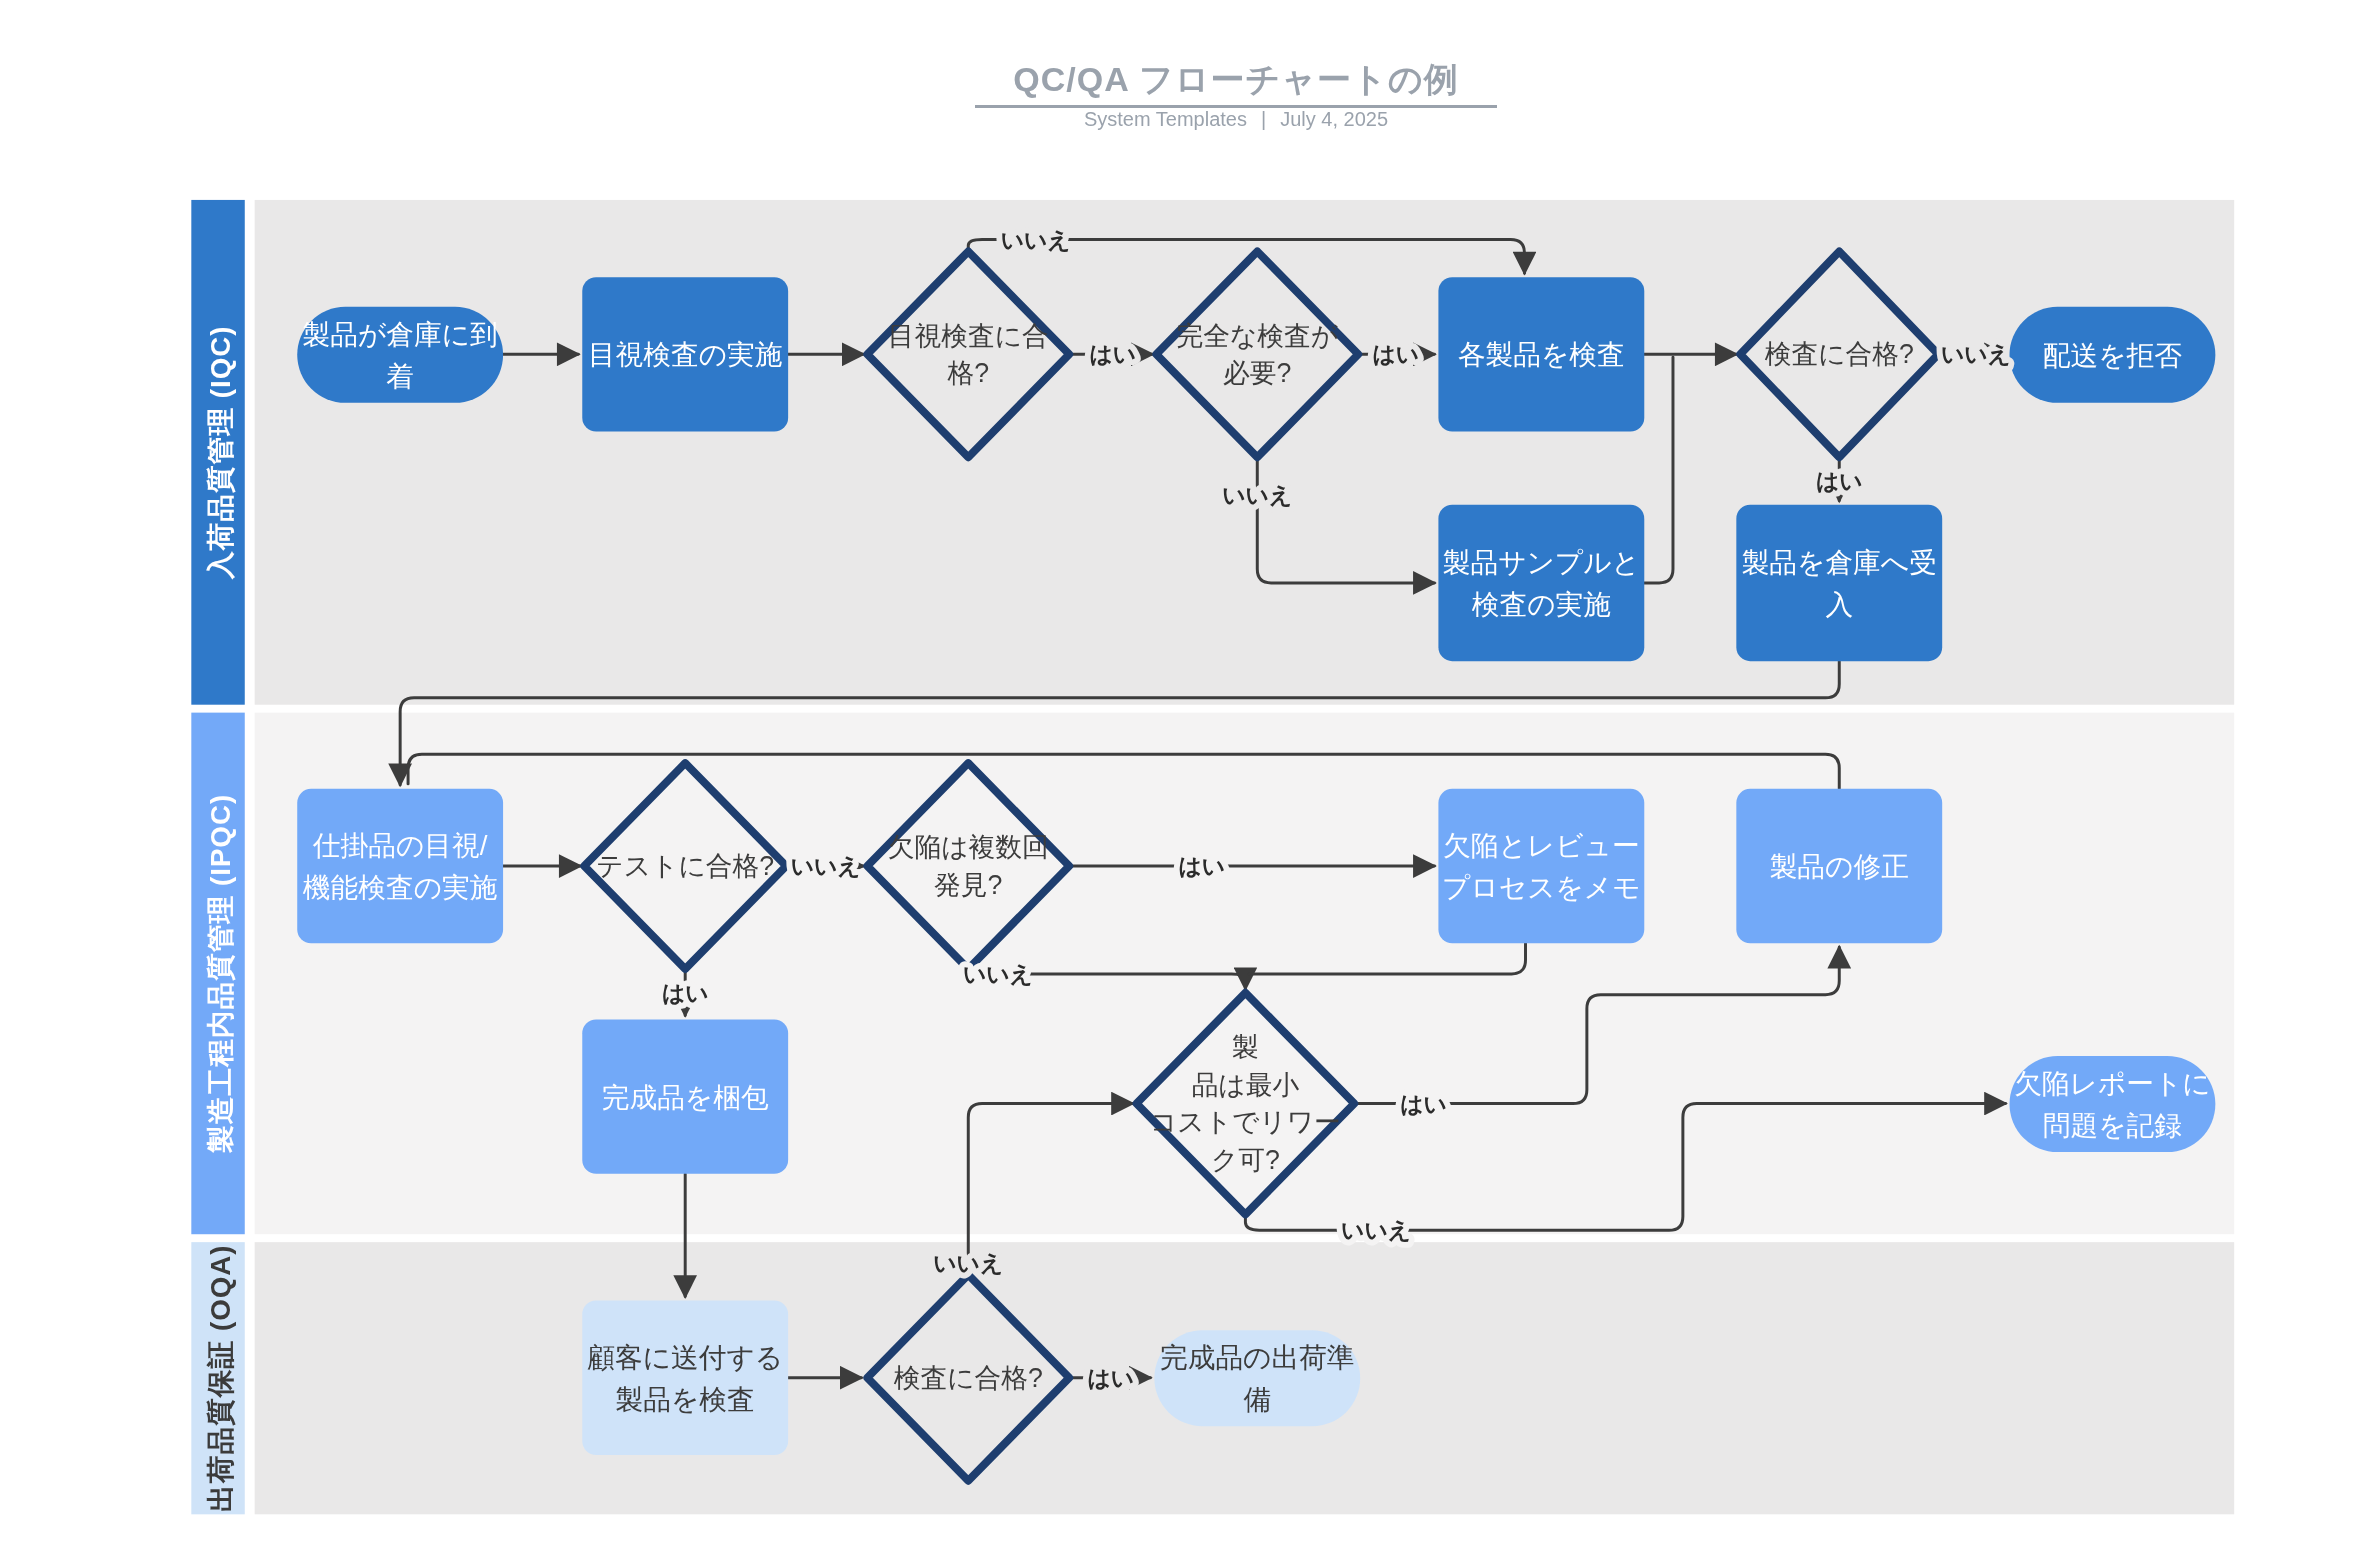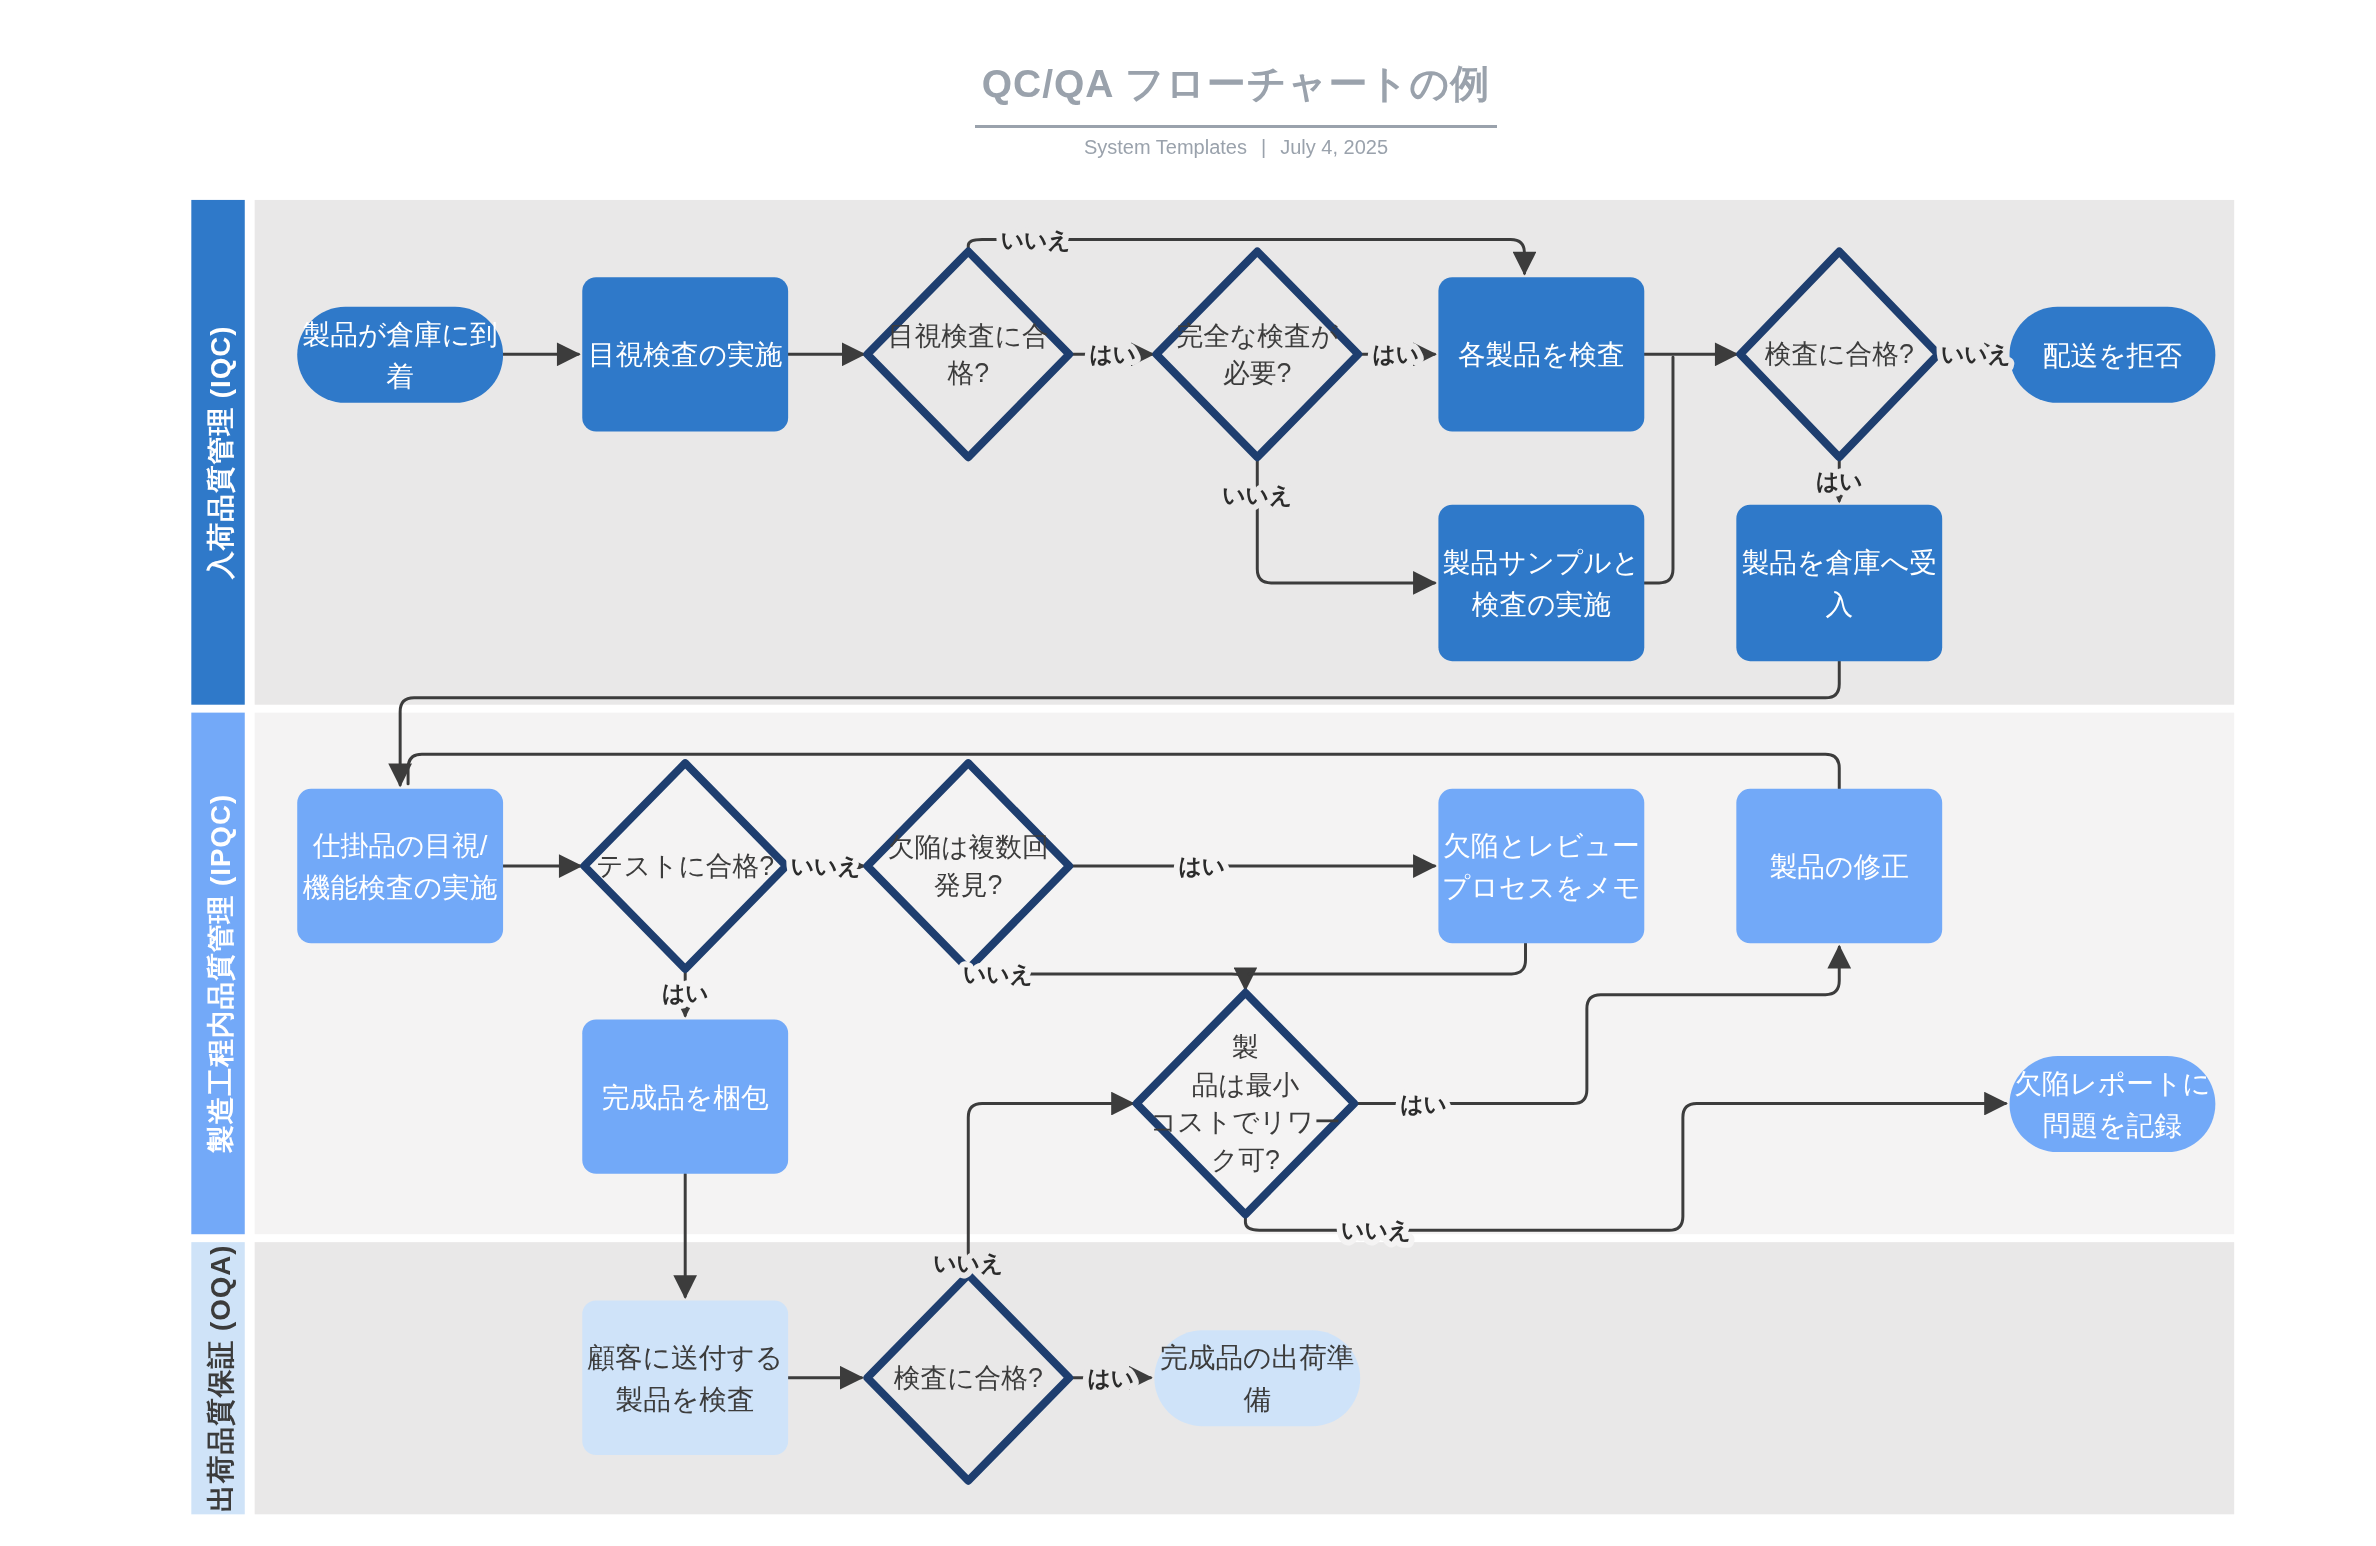--- a/index.html
+++ b/index.html
@@ -1,22 +1,22 @@
 <!DOCTYPE html>
 <html><head>
 <meta charset="utf-8">
 <style>
   html,body{margin:0;padding:0;background:#ffffff;}
   body{width:2376px;height:1546px;position:relative;overflow:hidden;
        font-family:"Liberation Sans","DejaVu Sans",sans-serif;}
   #flow{position:absolute;left:0;top:0;}
   .title-wrap{position:absolute;left:975px;top:57px;width:522px;text-align:center;z-index:2;}
-  .title-wrap h1{margin:0;font-size:39px;font-weight:bold;letter-spacing:1px;
-       color:#9aa2ac;padding-bottom:14px;border-bottom:3px solid #9aa2ac;}
-  .subtitle{margin-top:8px;font-size:20px;color:#9aa2ac;}
+  .title-wrap h1{margin:0;font-size:34px;font-weight:bold;letter-spacing:1px;
+       color:#9aa2ac;padding-bottom:2px;border-bottom:3px solid #9aa2ac;}
+  .subtitle{margin-top:0;font-size:20px;color:#9aa2ac;}
   .subtitle .sep{margin:0 14px;}
   svg text{font-family:"Liberation Sans","DejaVu Sans",sans-serif;}
 </style>
 </head>
 <body>
 
 <div class="title-wrap">
   <h1>QC/QA フローチャートの例</h1>
   <div class="subtitle">
     <span>System Templates</span><span class="sep">|</span><span>July 4, 2025</span>

